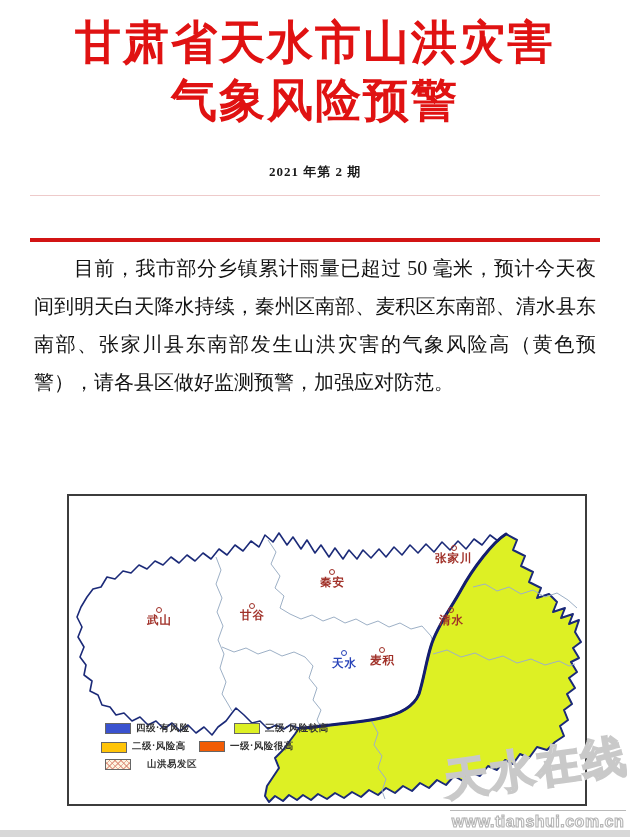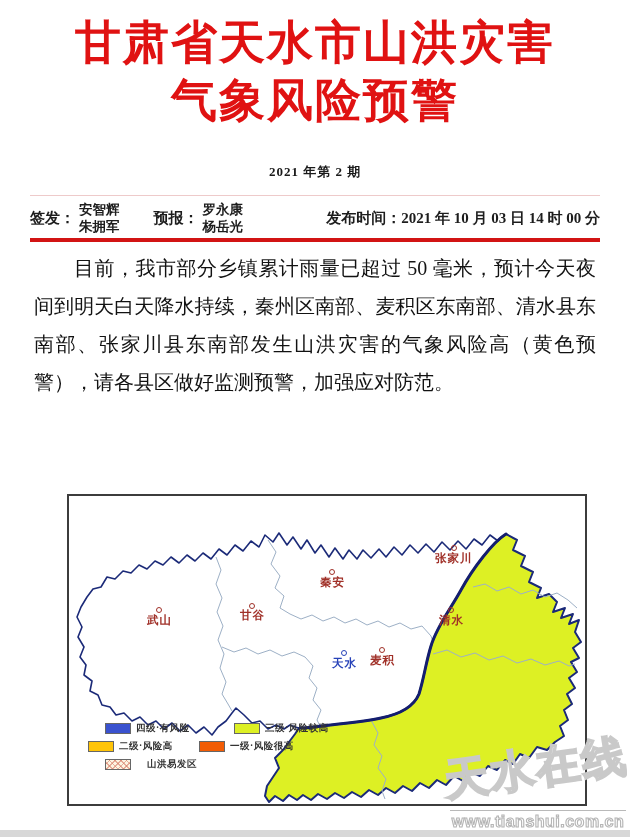--- a/index.html
+++ b/index.html
@@ -68,35 +68,20 @@
 <div class="page">
 
   <div class="title" style="color:#e01212;">
     <div>甘肃省天水市山洪灾害</div>
     <div>气象风险预警</div>
   </div>
 
   <div class="issue">2021 年第 2 期</div>
 
   <div class="meta-topline"></div>
-  <div class="meta">
-    <span class="lbl">签发：</span>
-    <span class="stack">
-      <span>安智辉</span>
-      <span>朱拥军</span>
-    </span>
-    <span class="lbl gap">预报：</span>
-    <span class="stack">
-      <span>罗永康</span>
-      <span>杨岳光</span>
-    </span>
-    <span class="pub">
-      <span>发布时间：</span><span>2021 年 10 月 03 日 14 时 00 分</span>
-    </span>
-  </div>
   <div class="red-rule" style="background:#d21414;"></div>
 
   <div class="body-text">
     <p>目前，我市部分乡镇累计雨量已超过 50 毫米，预计今天夜间到明天白天降水持续，秦州区南部、麦积区东南部、清水县东南部、张家川县东南部发生山洪灾害的气象风险高（黄色预警），请各县区做好监测预警，加强应对防范。</p>
   </div>
 
   <div class="map-box">
     <svg width="516" height="308" viewBox="0 0 516 308">
 
       <path fill="#ddf024" stroke="#1b2a78" stroke-width="2" stroke-linejoin="round" d="M437,38 L448,44 L444,54 L456,60 L452,70 L464,76 L460,86 L472,92 L468,102 L480,98 L488,106 L484,116
@@ -157,21 +142,21 @@
     </div>
     <div class="map-label" style="left:301px;top:158px;color:#a03028;">
       <span class="marker"></span>
       <span>麦积</span>
     </div>
 
     <div class="legend-row" style="left:36px;top:226px;">
       <span class="sw sw-blue"></span>
       <span class="tx">四级·有风险</span>
     </div>
-    <div class="legend-row" style="left:19px;top:244px;">
+    <div class="legend-row" style="left:32px;top:244px;align-items:flex-end;">
       <span class="sw sw-gold"></span>
       <span class="tx">二级·风险高</span>
     </div>
     <div class="legend-row" style="left:36px;top:262px;gap:11px;">
       <span class="sw sw-hatch"></span>
       <span class="tx">山洪易发区</span>
     </div>
     <div class="legend-row" style="left:130px;top:226px;padding-left:35px;">
       <span class="sw sw-yellow"></span>
       <span class="tx">三级·风险较高</span>

